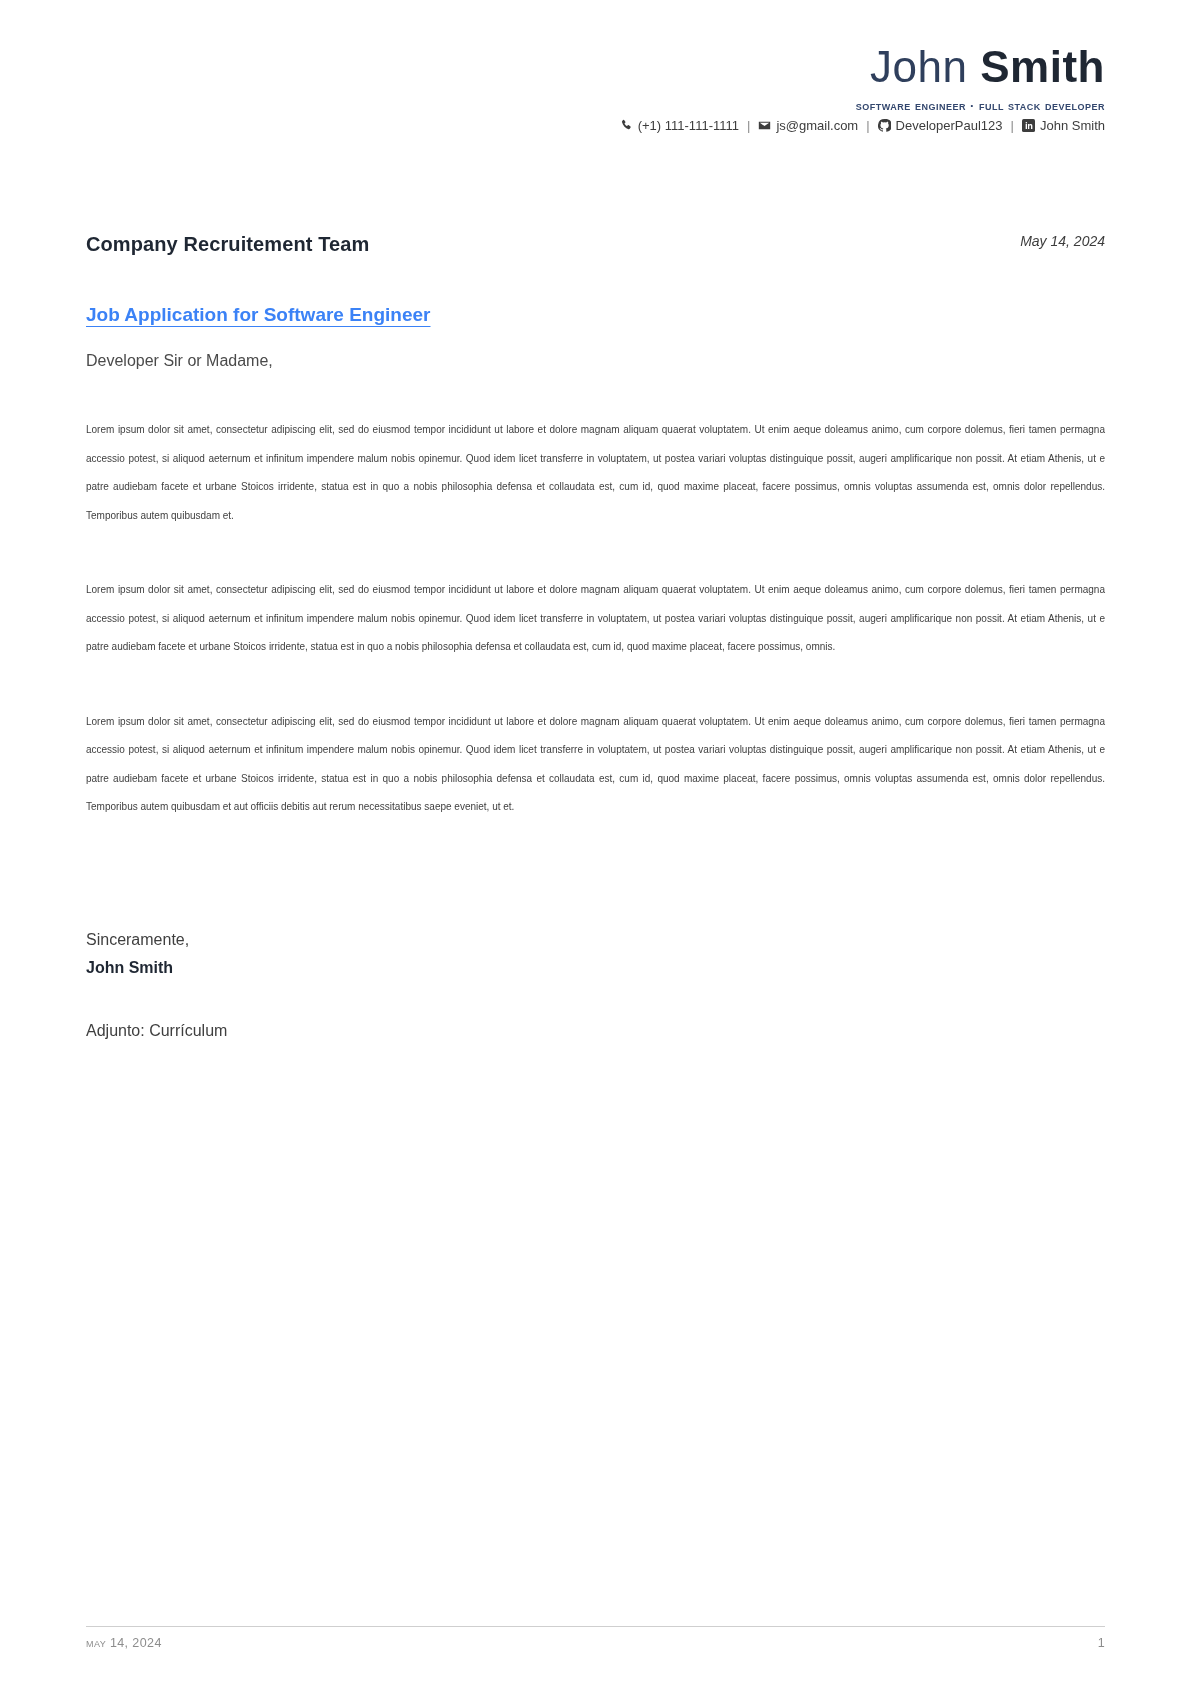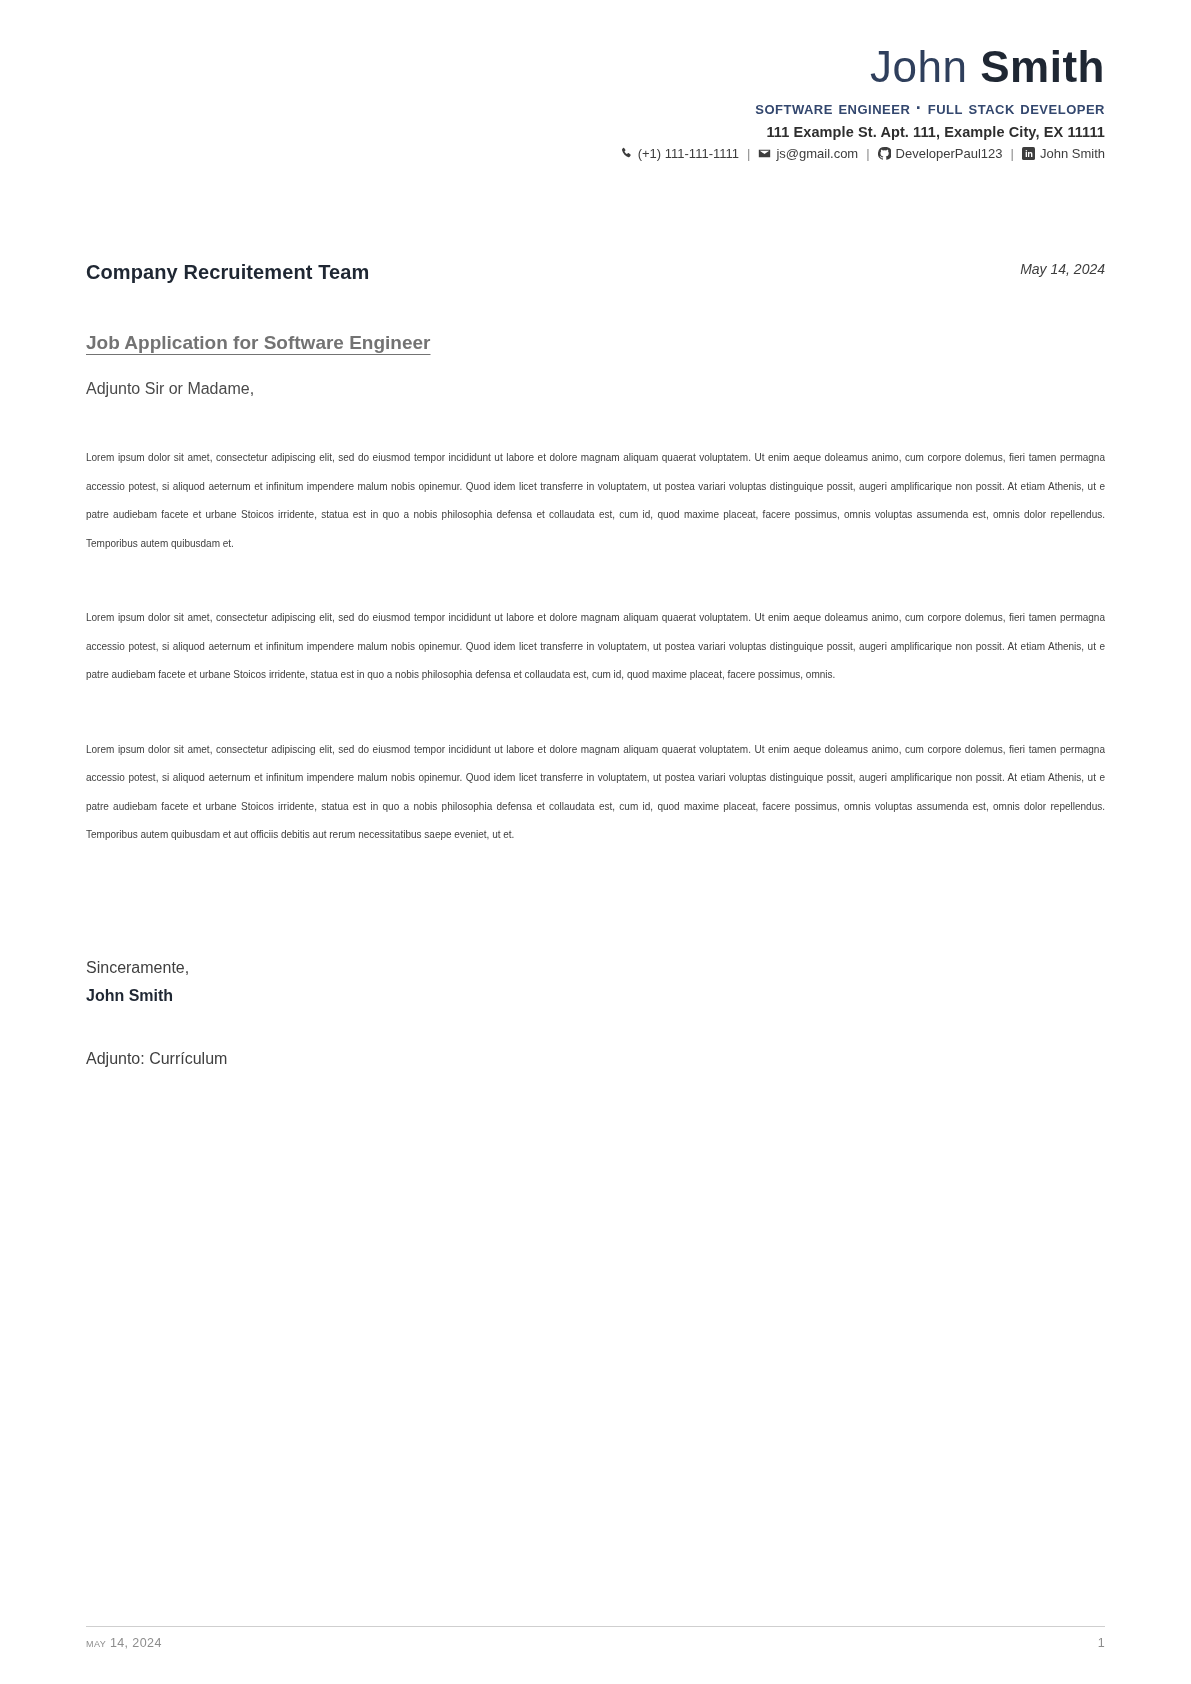--- a/index.html
+++ b/index.html
@@ -38,21 +38,21 @@
   }
   .name .first {
     font-weight: 300;
     color: #2f3f5c;
   }
   .name .last {
     font-weight: 700;
     color: #1f2733;
   }
   .title-line {
-    font-size: 18px;
+    font-size: 13px;
     letter-spacing: 0.5px;
     color: #33476e;
     font-variant: small-caps;
     text-transform: lowercase;
     margin-bottom: 5px;
     font-weight: 600;
   }
   .address-line {
     font-size: 14.5px;
     font-weight: bold;
@@ -119,21 +119,21 @@
     font-size: 15.5px;
   }
   .company-addr {
     font-size: 14.5px;
   }
 
   .subject {
     margin-top: 48px;
     font-size: 19px;
     font-weight: bold;
-    color: #737373;
+    color: #3b82f6;
     text-decoration: underline;
     text-underline-offset: 5px;
     display: inline-block;
   }
   .opening {
     margin-top: 26px;
     font-size: 16px;
     color: #4a4a4a;
   }
   .para {
@@ -183,21 +183,20 @@
 <body>
 
 <div class="page">
 
   <div class="header">
     <div class="name">
       <span class="first">John</span>
       <span class="last">Smith</span>
     </div>
     <div class="title-line">Software Engineer · Full Stack Developer</div>
-    <div class="address-line">111 Example St. Apt. 111, Example City, EX 11111</div>
     <div class="contact-line">
 
       <span class="contact-item">
         <span class="ic">
           <svg width="13" height="13" viewBox="0 0 16 16">
               <path fill="#3d3d3d" d="M3.6 1.2a1.2 1.2 0 0 1 1.7.3l1.3 1.9c.3.4.2 1-.2 1.3l-.9.7c.6 1.5 1.8 2.7 3.3 3.3l.7-.9c.3-.4.9-.5 1.3-.2l1.9 1.3c.5.4.6 1.1.3 1.7l-.8 1.2c-.4.6-1.1.9-1.8.7C6.9 11.6 3.6 8.3 2.4 3.8c-.2-.7.1-1.4.7-1.8l.5-.8z"></path>
             </svg>
         </span>
         <span>(+1) 111-111-1111</span>
       </span>
@@ -239,21 +238,21 @@
   <div class="letter">
 
     <div class="recipient-row">
       <div class="recipient-name">Company Recruitement Team</div>
       <div class="letter-date">May 14, 2024</div>
     </div>
 
 
     <div><span class="subject">Job Application for Software Engineer</span></div>
 
-    <div class="opening">Adjunto Sir or Madame,</div>
+    <div class="opening">Developer Sir or Madame,</div>
 
     <div class="para">Lorem ipsum dolor sit amet, consectetur adipiscing elit, sed do eiusmod tempor incididunt ut labore et dolore magnam aliquam quaerat voluptatem. Ut enim aeque doleamus animo, cum corpore dolemus, fieri tamen permagna accessio potest, si aliquod aeternum et infinitum impendere malum nobis opinemur. Quod idem licet transferre in voluptatem, ut postea variari voluptas distinguique possit, augeri amplificarique non possit. At etiam Athenis, ut e patre audiebam facete et urbane Stoicos irridente, statua est in quo a nobis philosophia defensa et collaudata est, cum id, quod maxime placeat, facere possimus, omnis voluptas assumenda est, omnis dolor repellendus. Temporibus autem quibusdam et.</div>
     <div class="para">Lorem ipsum dolor sit amet, consectetur adipiscing elit, sed do eiusmod tempor incididunt ut labore et dolore magnam aliquam quaerat voluptatem. Ut enim aeque doleamus animo, cum corpore dolemus, fieri tamen permagna accessio potest, si aliquod aeternum et infinitum impendere malum nobis opinemur. Quod idem licet transferre in voluptatem, ut postea variari voluptas distinguique possit, augeri amplificarique non possit. At etiam Athenis, ut e patre audiebam facete et urbane Stoicos irridente, statua est in quo a nobis philosophia defensa et collaudata est, cum id, quod maxime placeat, facere possimus, omnis.</div>
     <div class="para">Lorem ipsum dolor sit amet, consectetur adipiscing elit, sed do eiusmod tempor incididunt ut labore et dolore magnam aliquam quaerat voluptatem. Ut enim aeque doleamus animo, cum corpore dolemus, fieri tamen permagna accessio potest, si aliquod aeternum et infinitum impendere malum nobis opinemur. Quod idem licet transferre in voluptatem, ut postea variari voluptas distinguique possit, augeri amplificarique non possit. At etiam Athenis, ut e patre audiebam facete et urbane Stoicos irridente, statua est in quo a nobis philosophia defensa et collaudata est, cum id, quod maxime placeat, facere possimus, omnis voluptas assumenda est, omnis dolor repellendus. Temporibus autem quibusdam et aut officiis debitis aut rerum necessitatibus saepe eveniet, ut et.</div>
 
     <div class="closing">
       <div>Sinceramente,</div>
       <div class="signer">John Smith</div>
     </div>
 

